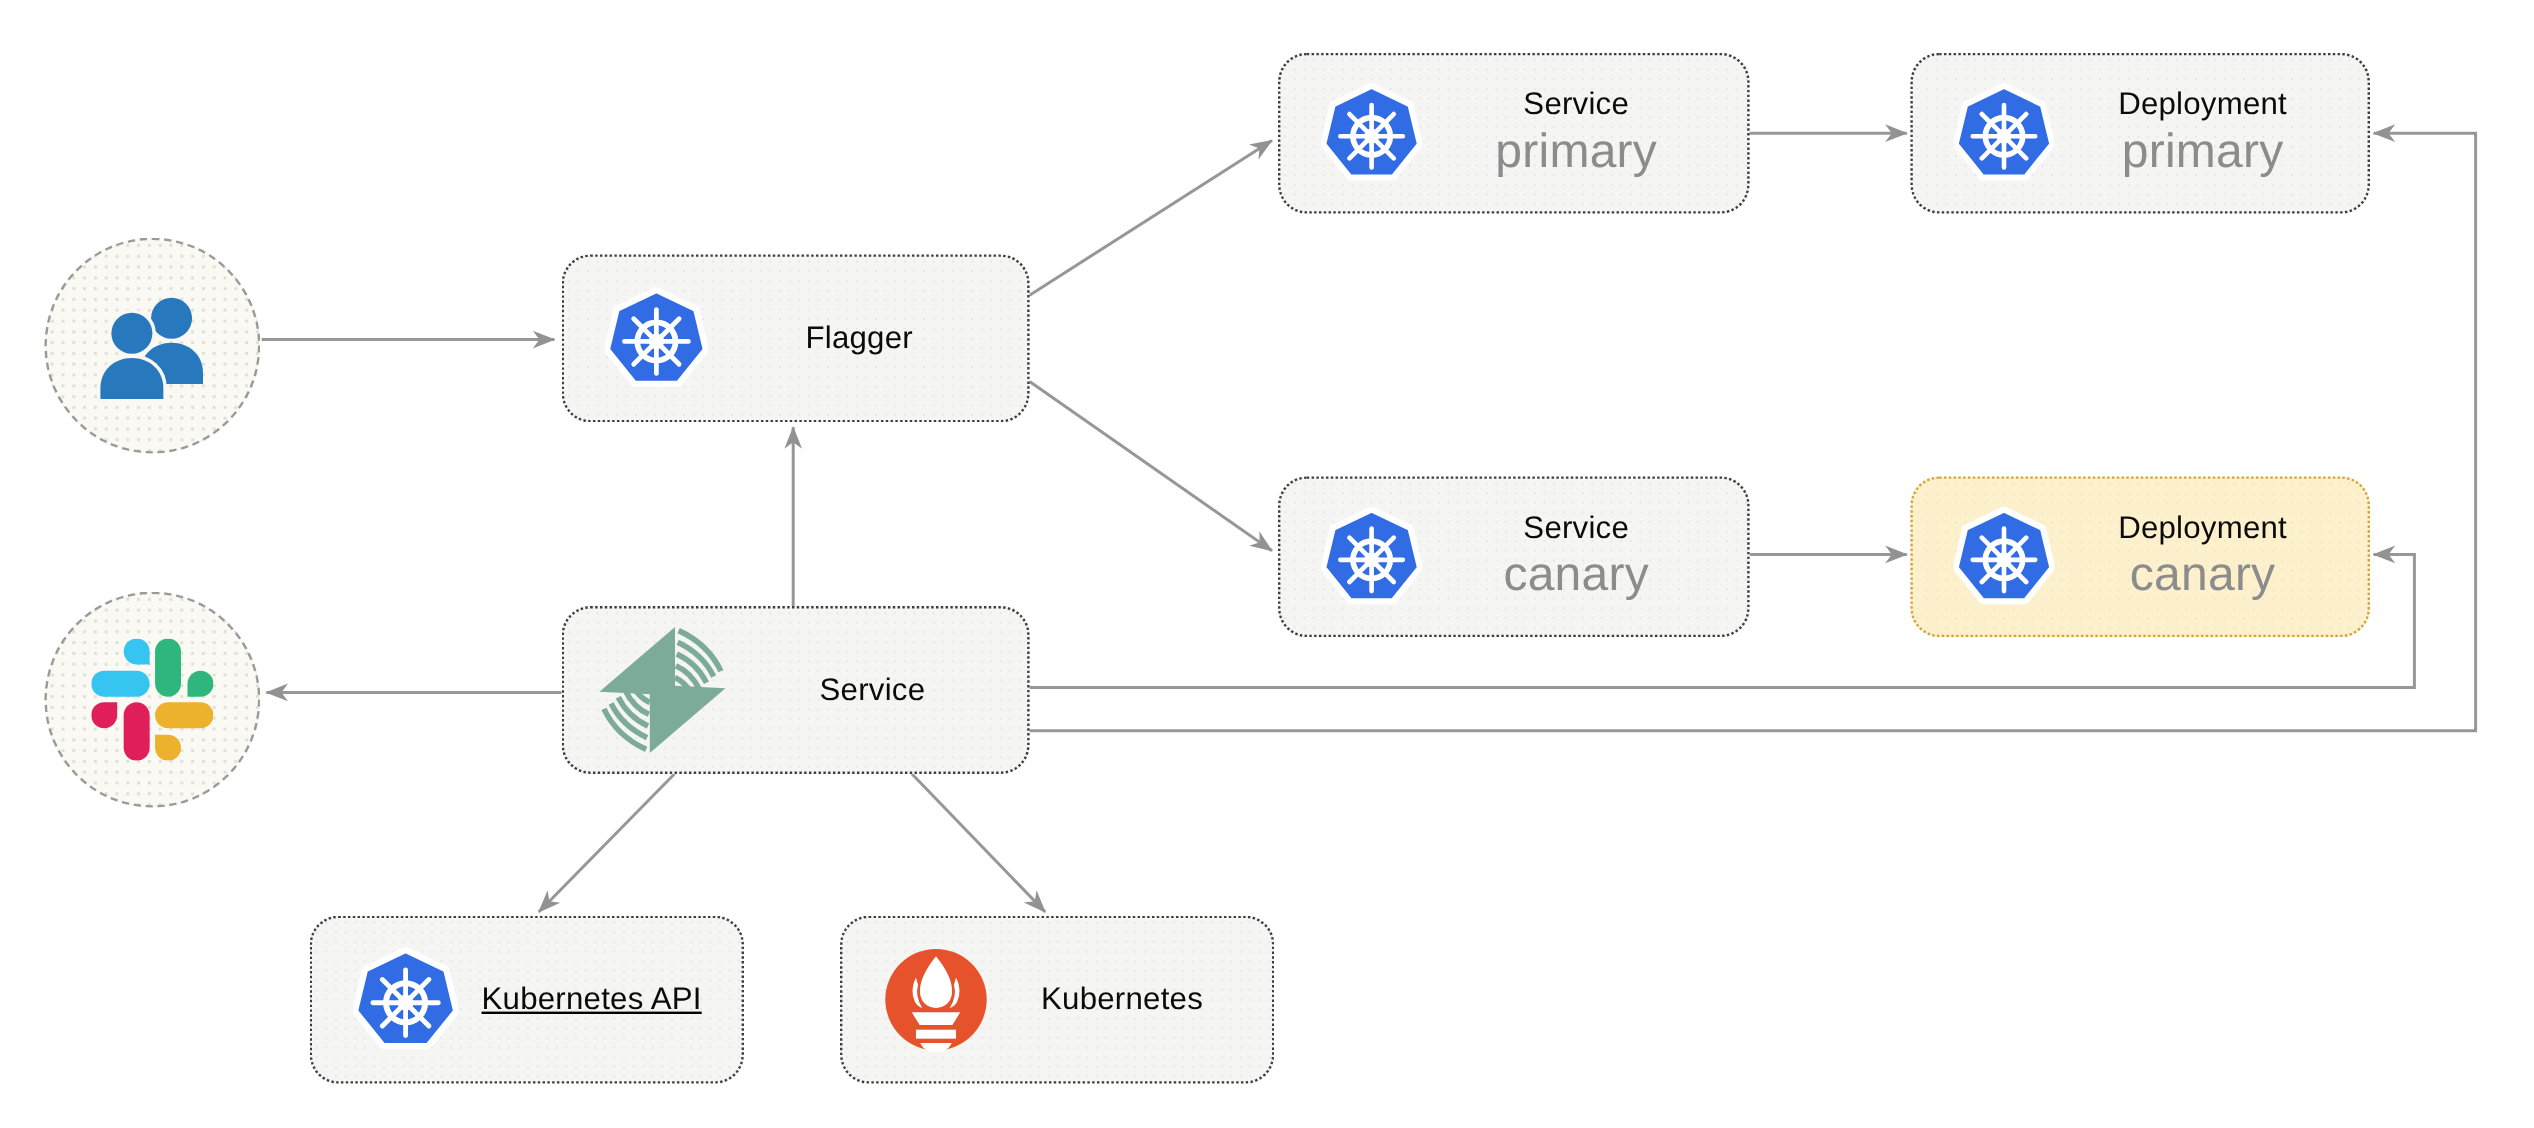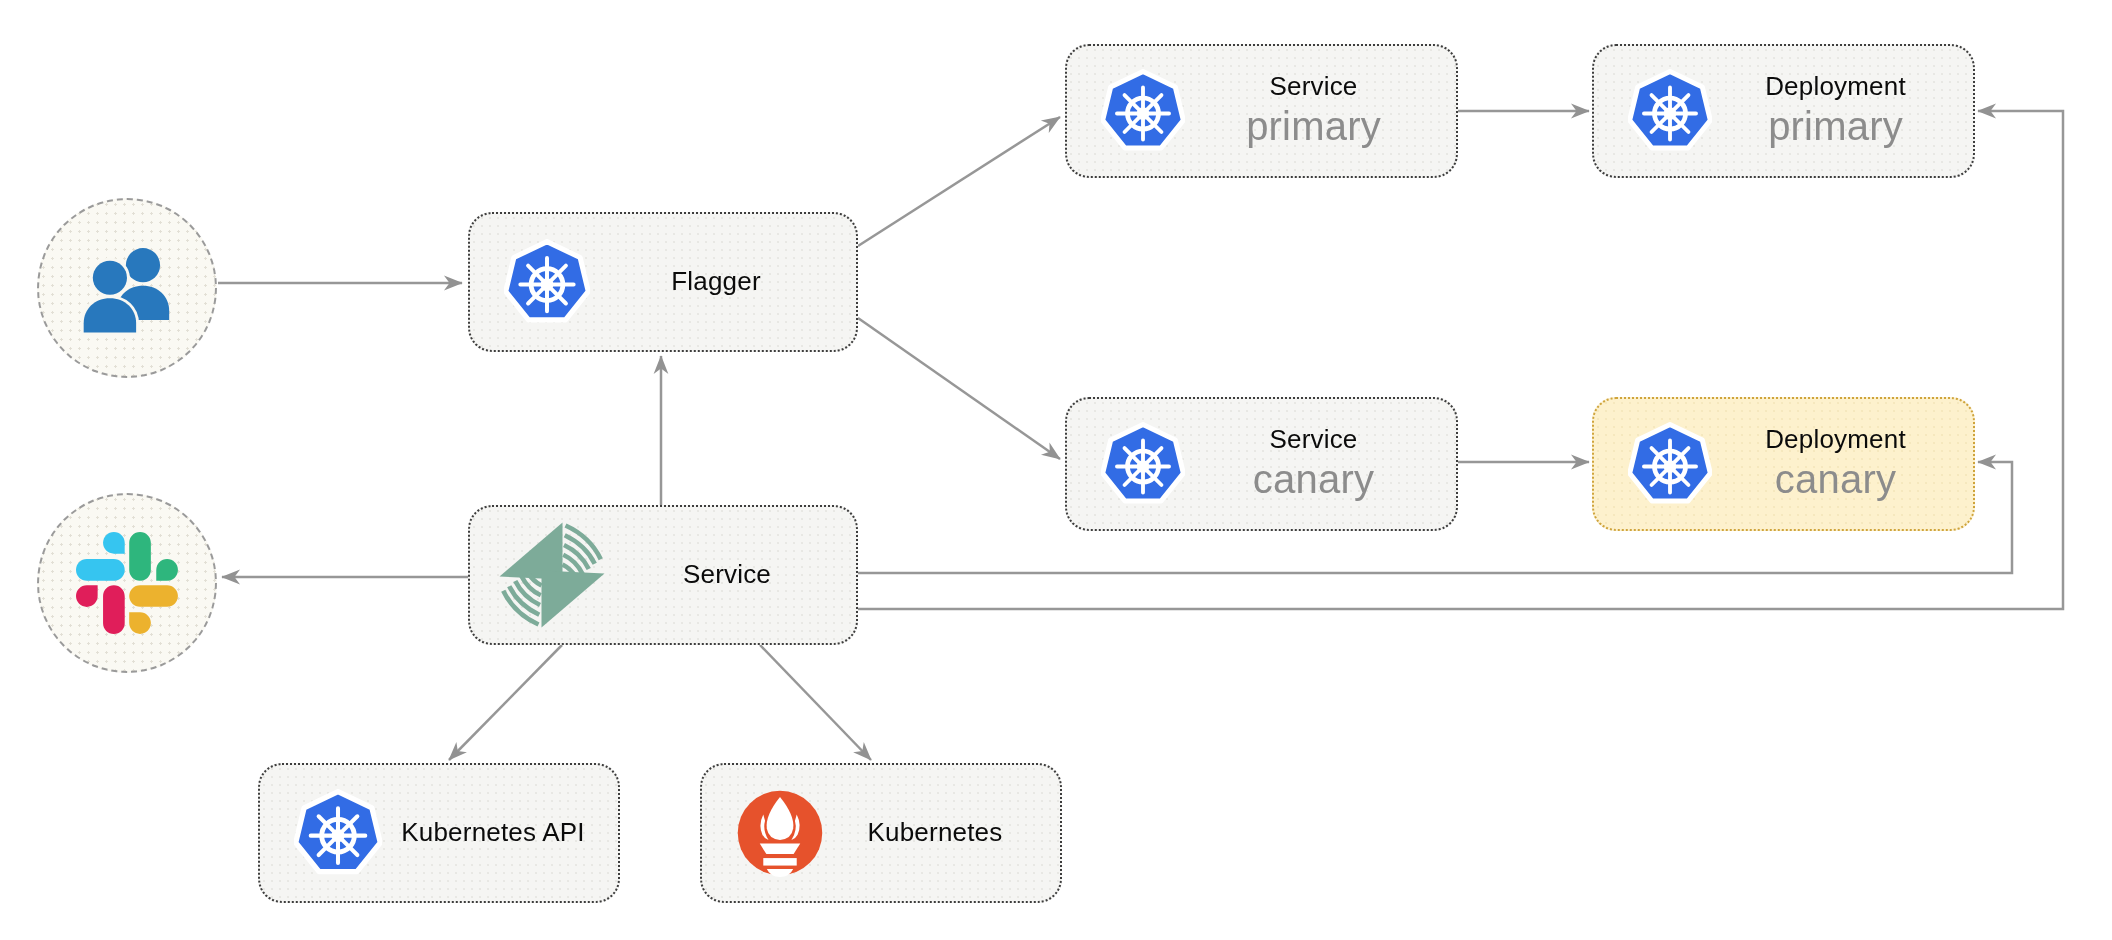--- a/index.html
+++ b/index.html
@@ -209,21 +209,21 @@
   </div>
 
   <div class="node circle" style="left:37px; top:493px; width:180px; height:180px;">
     <span class="icon">
       <svg width="102" height="102">
           <use href="#sym-slack"></use>
         </svg>
     </span>
   </div>
 
-  <div class="node box" style="left:258px; top:763px; width:362px; height:140px;">
+  <div class="node box" style="left:258px; top:763px; width:362px; height:140px;text-decoration:underline;">
     <span class="icon">
       <svg width="88" height="88">
           <use href="#sym-k8s"></use>
         </svg>
     </span>
     <div class="labels narrow">
       <div class="title">Kubernetes API</div>
     </div>
   </div>
 

